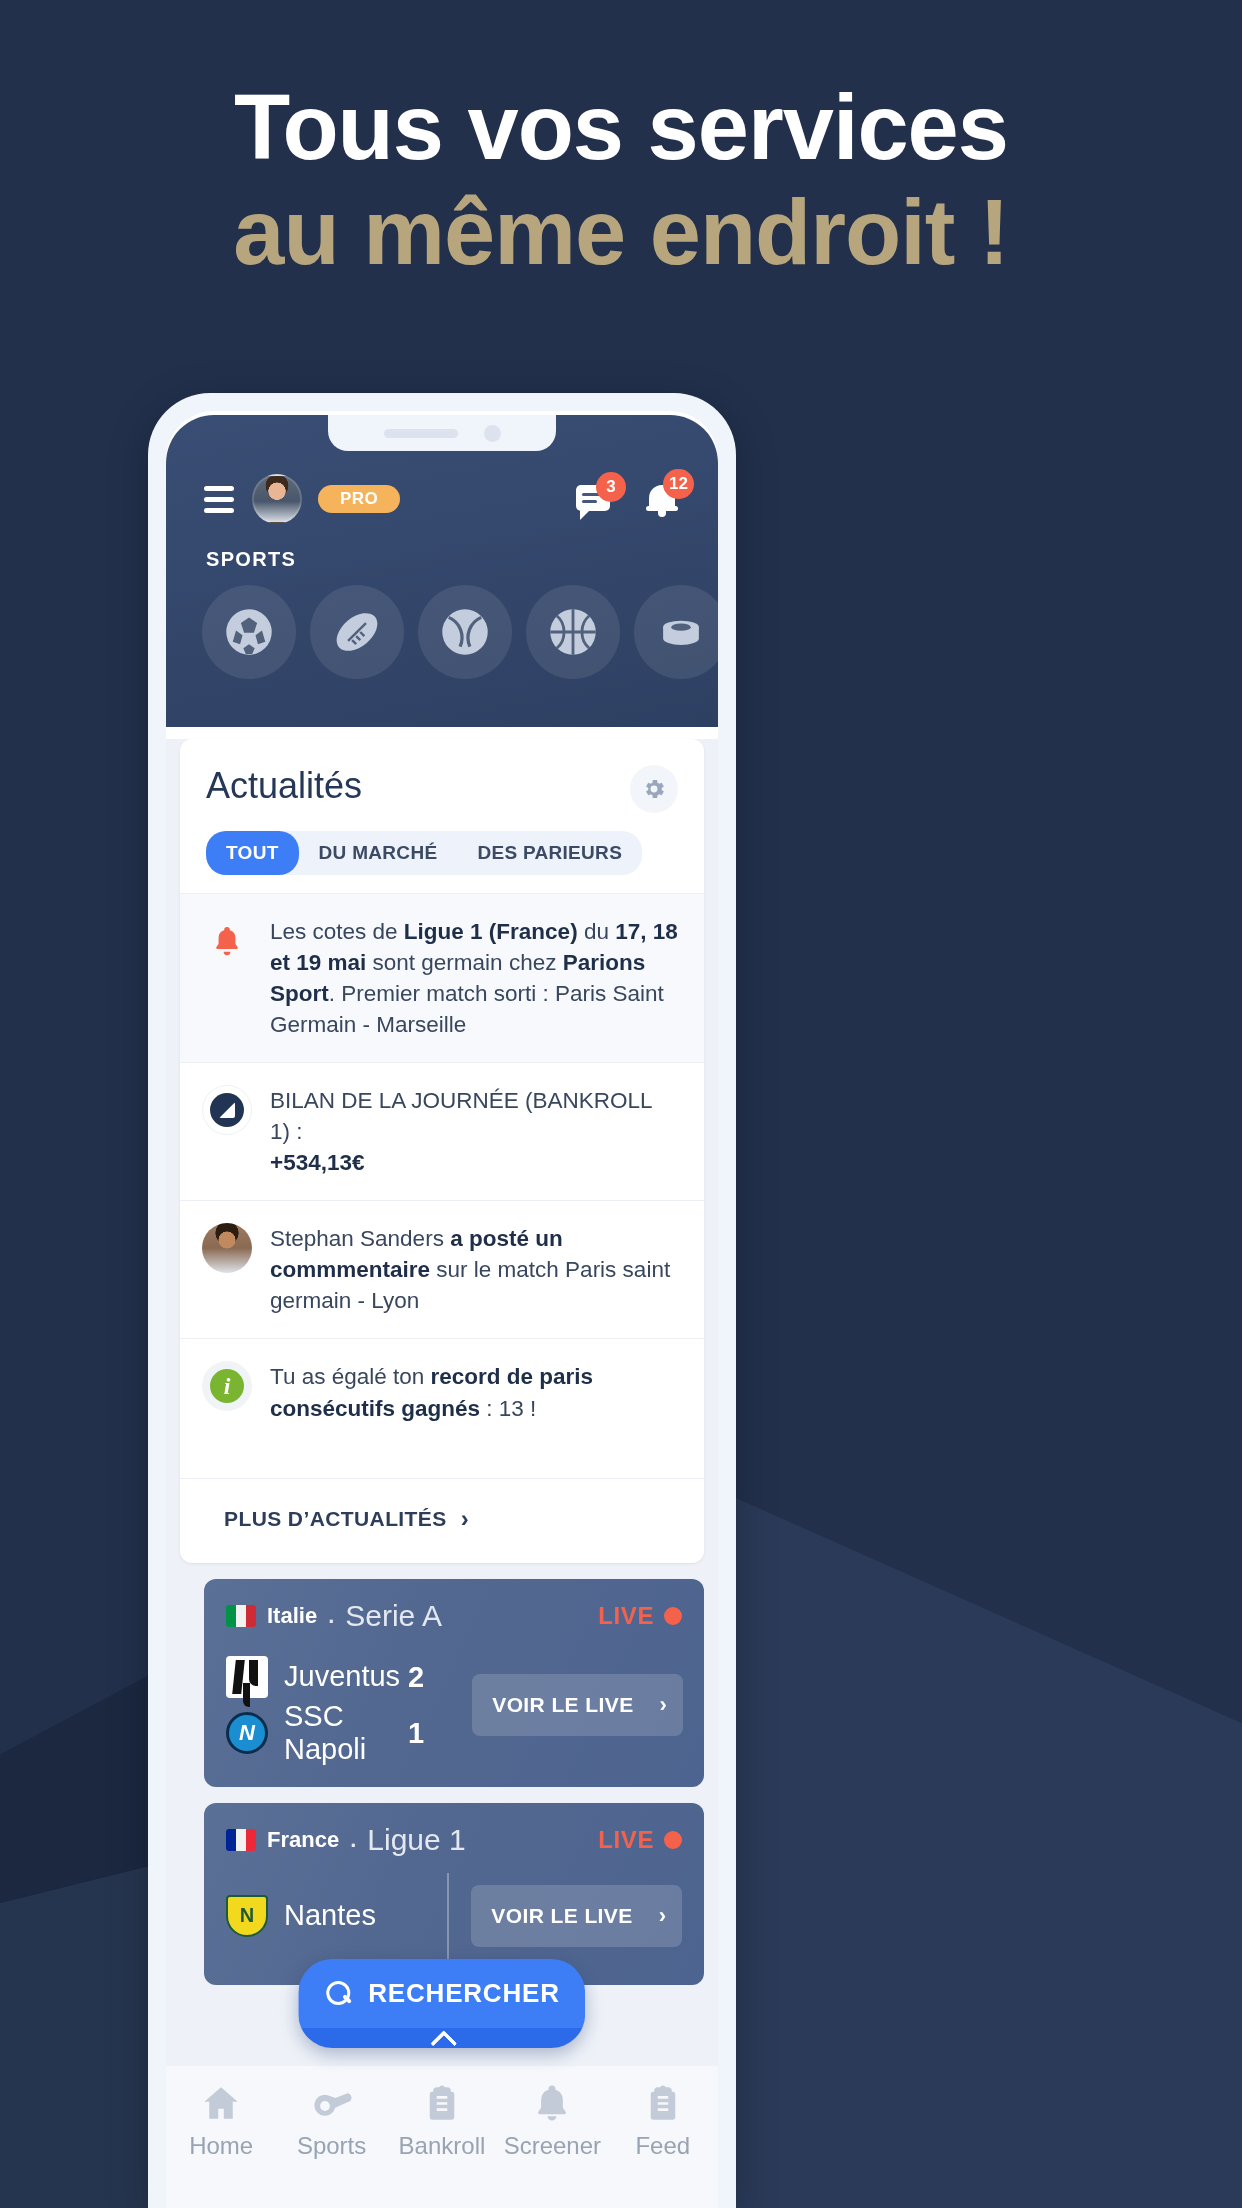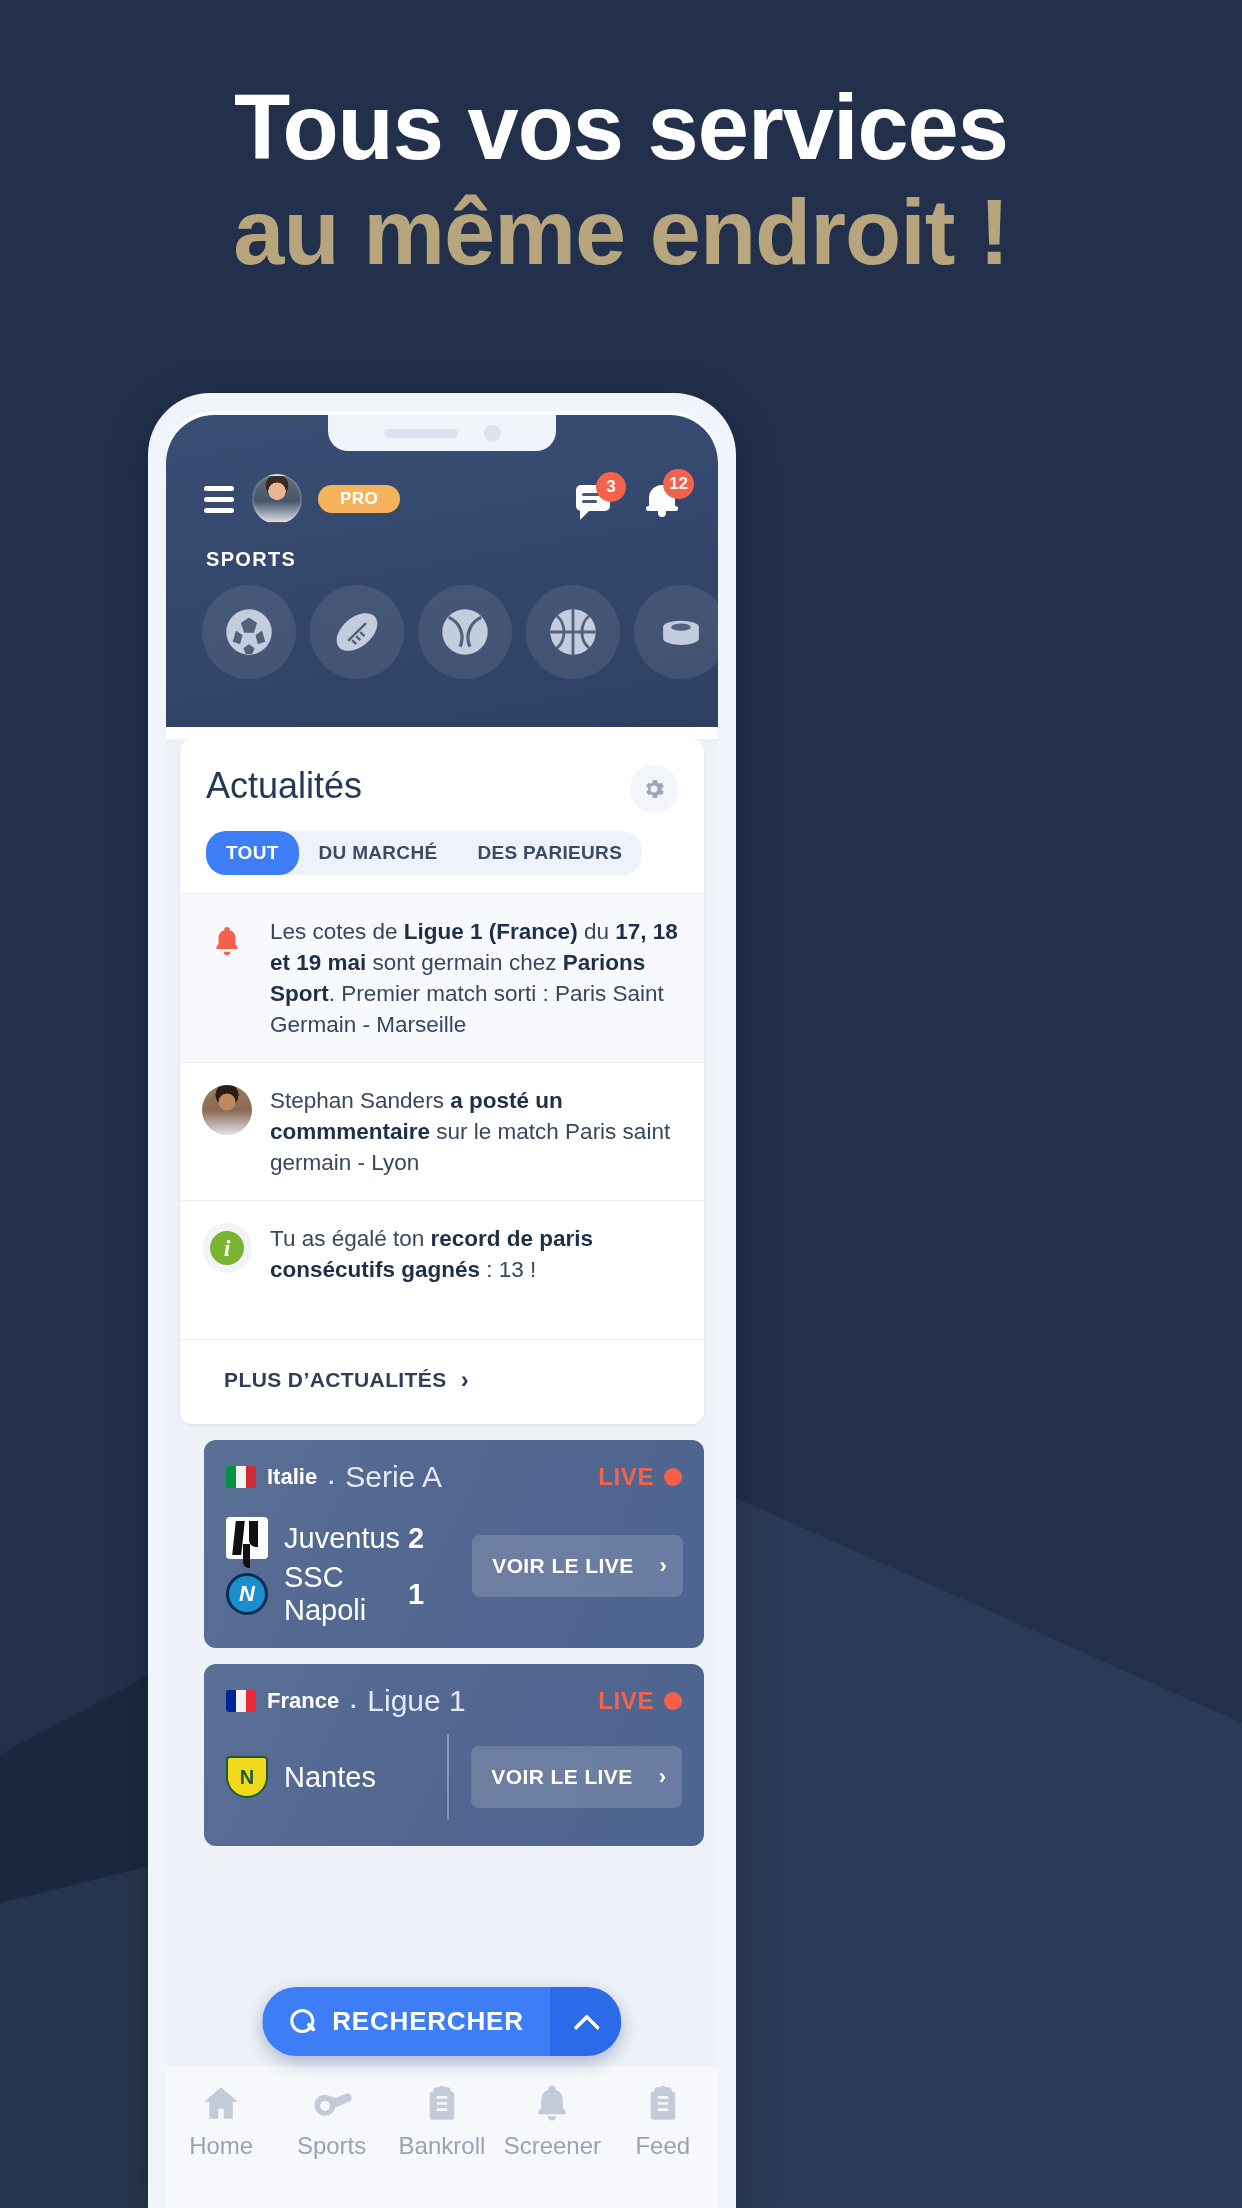--- a/index.html
+++ b/index.html
@@ -430,26 +430,27 @@
     border: 2px solid #1d5b34;
     border-radius: 4px 4px 50% 50%;
     display:flex; align-items:center; justify-content:center;
     color:#1d5b34; font-size: 20px; font-weight: bold;
   }
 
   
   .search-fab {
     position: absolute;
     left: 50%; transform: translateX(-50%);
-    bottom: 152px;
+    bottom: 160px;
     display: flex; align-items: stretch;
     border-radius: 34px;
     overflow: hidden;
     box-shadow: 0 6px 18px rgba(25,50,110,.32);
     z-index: 20;
+    flex-direction: column;
   }
   .search-fab .main {
     background: #3d7ef7;
     display: flex; align-items: center; gap: 16px;
     padding: 19px 26px 19px 28px;
   }
   .search-fab .mag {
     width: 26px; height: 26px; position: relative;
   }
   .search-fab .mag::before {
@@ -635,20 +636,29 @@
               <svg viewBox="0 0 32 34">
                   <path d="M16 2a3 3 0 0 1 3 3v.6a8.4 8.4 0 0 1 6 8v6.6l2.3 3.3a1.2 1.2 0 0 1-1 1.9H5.7a1.2 1.2 0 0 1-1-1.9L7 20.2v-6.6a8.4 8.4 0 0 1 6-8V5a3 3 0 0 1 3-3z"></path>
                   <path d="M12.4 28.5h7.2a3.6 3.6 0 0 1-7.2 0z"></path>
                 </svg>
             </div>
             <div class="news-txt">
               <span>Les cotes de </span><b>Ligue 1 (France)</b><span> du </span><b>17, 18 et 19 mai</b><span> sont germain chez </span><b>Parions Sport</b><span>. Premier match sorti : Paris Saint Germain - Marseille</span>
             </div>
           </div>
 
+          <div class="news-item">
+            <div class="news-ico ico-chart">
+              <div class="circ"></div>
+            </div>
+            <div class="news-txt">
+              <span>BILAN DE LA JOURNÉE (BANKROLL 1) :</span><br>
+              <b class="amount">+534,13€</b>
+            </div>
+          </div>
 
           <div class="news-item">
             <div class="news-ico ico-av"></div>
             <div class="news-txt">
               <span>Stephan Sanders </span><b>a posté un commmentaire</b><span> sur le match Paris saint germain - Lyon</span>
             </div>
           </div>
 
           <div class="news-item">
             <div class="news-ico ico-info">

